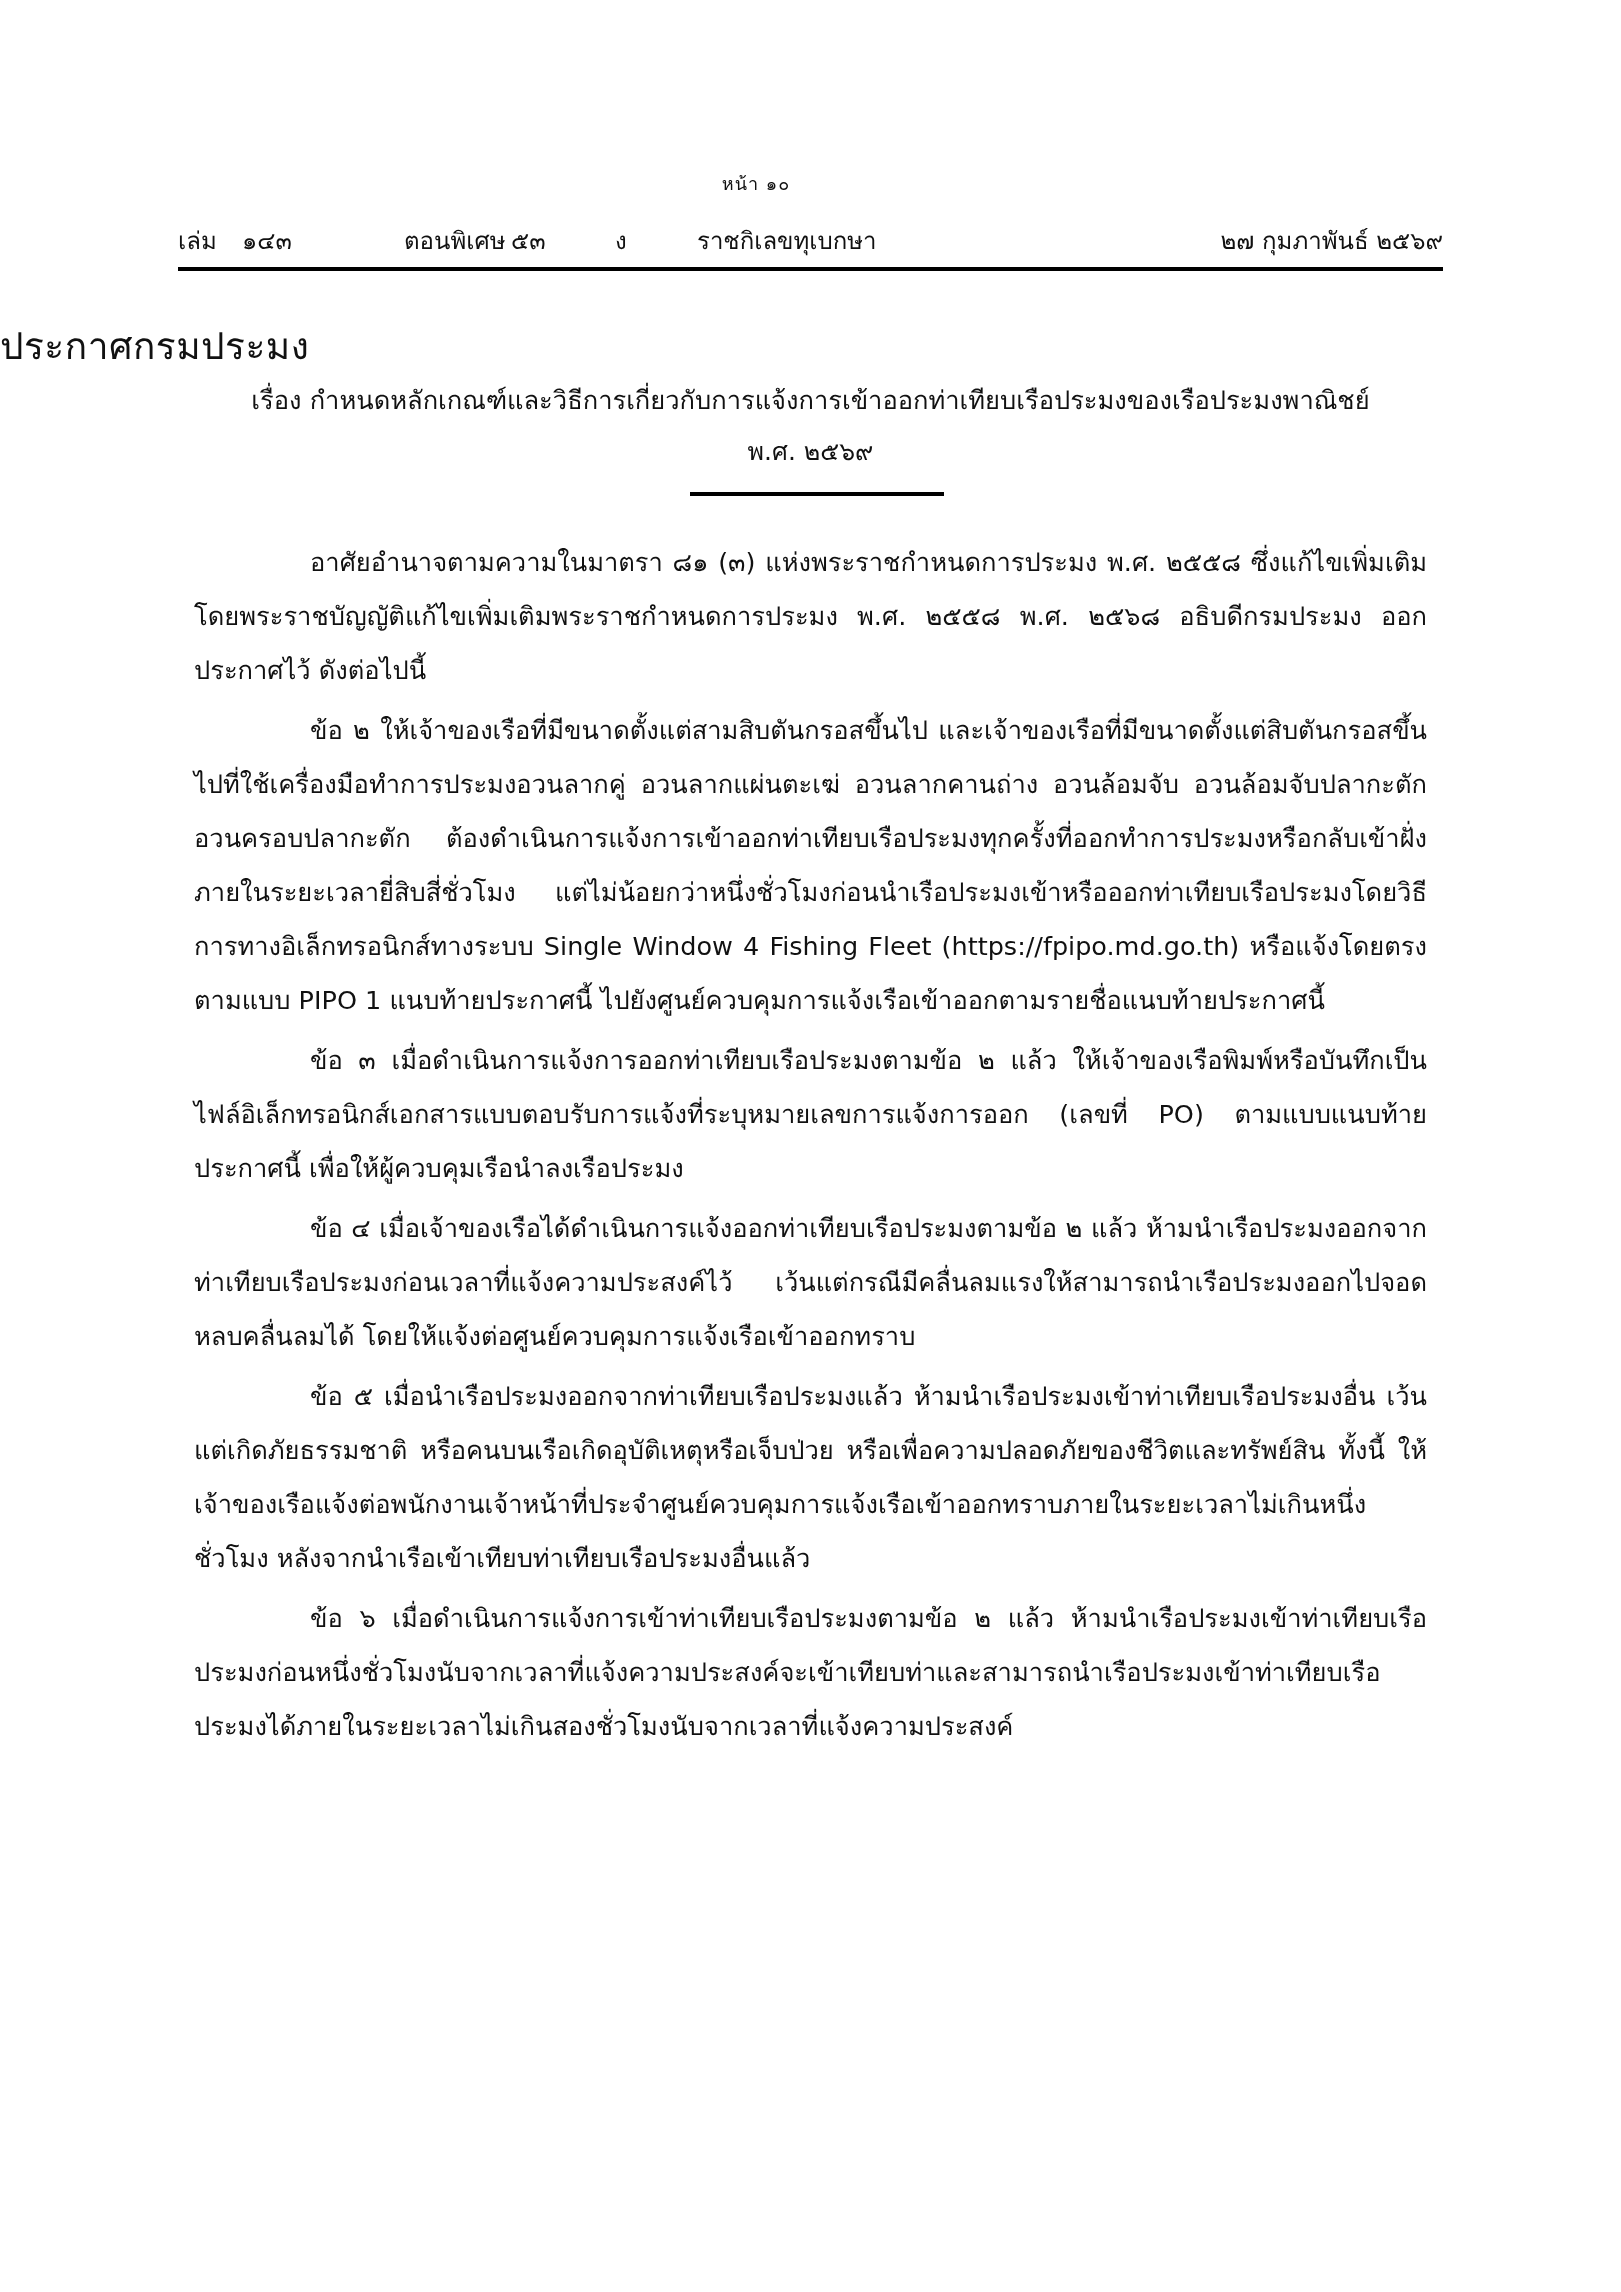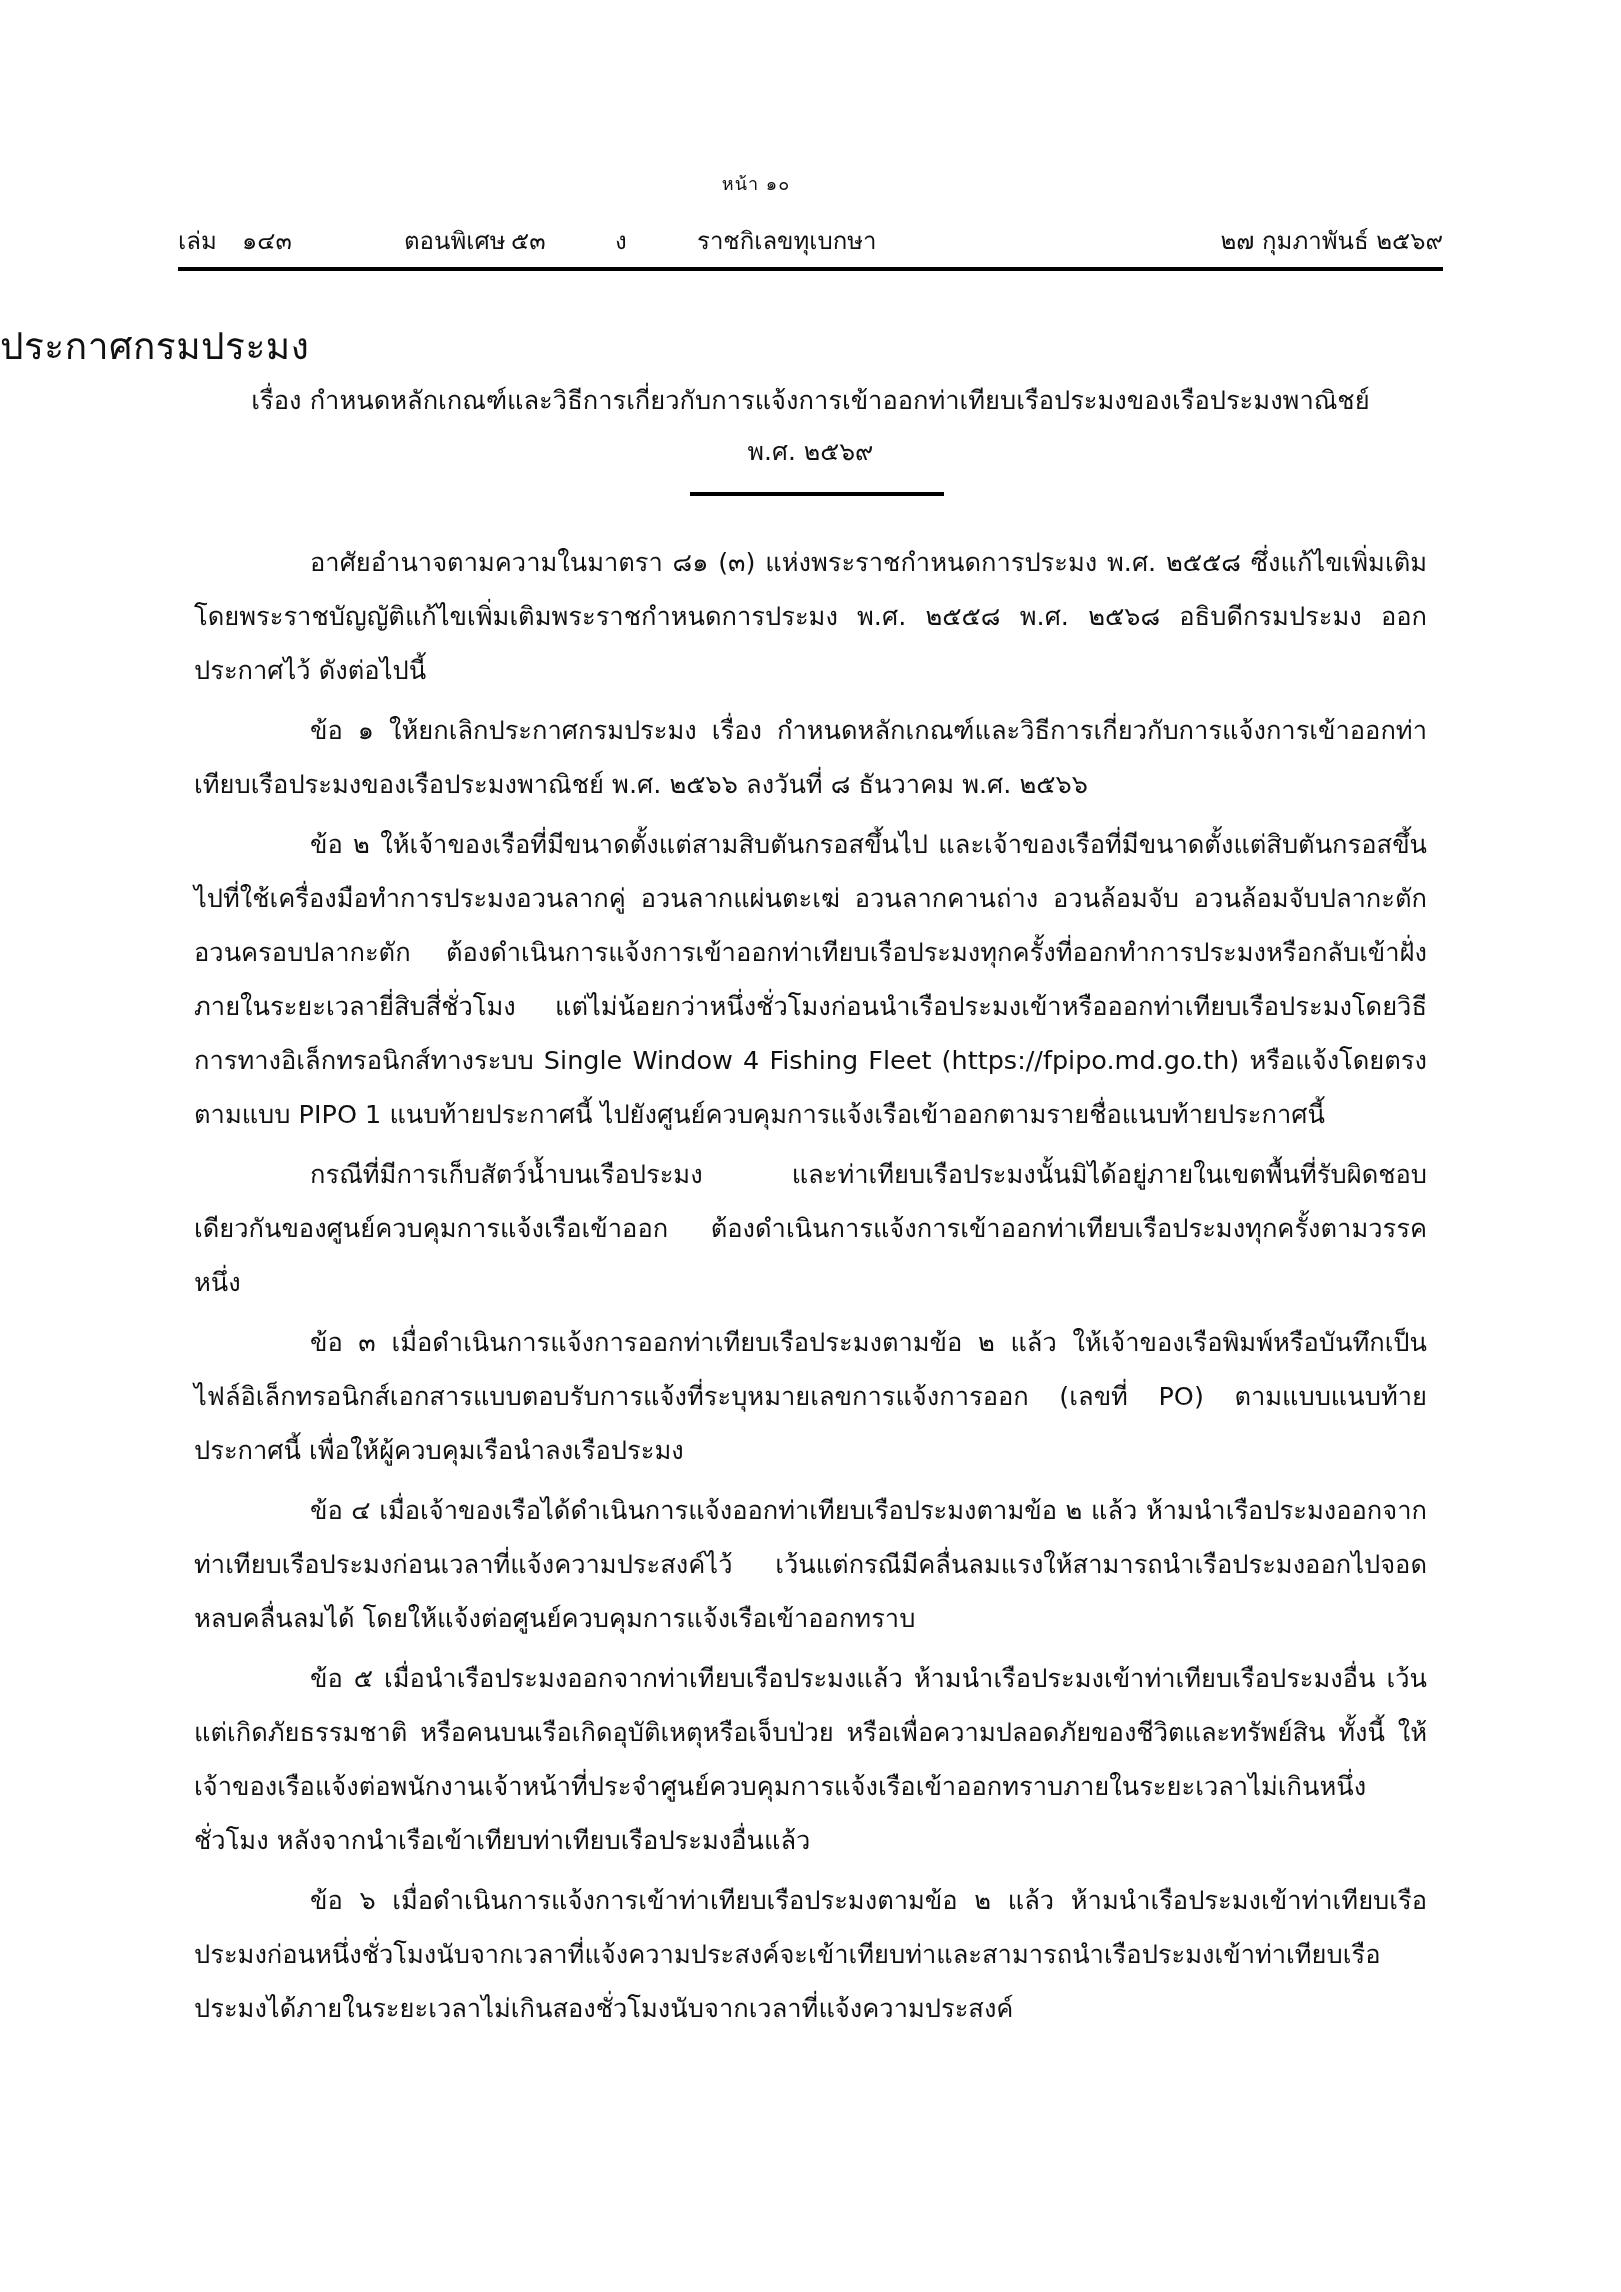--- a/index.html
+++ b/index.html
@@ -44,21 +44,19 @@
 </div>
 <div class="header-rule"></div>
 
 <div class="title">ประกาศกรมประมง</div>
 <div class="subject">เรื่อง  กำหนดหลักเกณฑ์และวิธีการเกี่ยวกับการแจ้งการเข้าออกท่าเทียบเรือประมงของเรือประมงพาณิชย์</div>
 <div class="year">พ.ศ. ๒๕๖๙</div>
 <div class="title-rule"></div>
 
 <div class="body">
   <p>อาศัยอำนาจตามความในมาตรา ๘๑ (๓) แห่งพระราชกำหนดการประมง พ.ศ. ๒๕๕๘ ซึ่งแก้ไขเพิ่มเติมโดยพระราชบัญญัติแก้ไขเพิ่มเติมพระราชกำหนดการประมง พ.ศ. ๒๕๕๘ พ.ศ. ๒๕๖๘ อธิบดีกรมประมง ออกประกาศไว้ ดังต่อไปนี้</p>
-  <p><span>ข้อ ๑</span>  <span>ให้ยกเลิกประกาศกรมประมง เรื่อง กำหนดหลักเกณฑ์และวิธีการเกี่ยวกับการแจ้งการเข้าออกท่าเทียบเรือประมงของเรือประมงพาณิชย์ พ.ศ. ๒๕๖๖ ลงวันที่ ๘ ธันวาคม พ.ศ. ๒๕๖๖</span></p>
   <p><span>ข้อ ๒</span>  <span>ให้เจ้าของเรือที่มีขนาดตั้งแต่สามสิบตันกรอสขึ้นไป และเจ้าของเรือที่มีขนาดตั้งแต่สิบตันกรอสขึ้นไปที่ใช้เครื่องมือทำการประมงอวนลากคู่ อวนลากแผ่นตะเฆ่ อวนลากคานถ่าง อวนล้อมจับ อวนล้อมจับปลากะตัก อวนครอบปลากะตัก ต้องดำเนินการแจ้งการเข้าออกท่าเทียบเรือประมงทุกครั้งที่ออกทำการประมงหรือกลับเข้าฝั่งภายในระยะเวลายี่สิบสี่ชั่วโมง แต่ไม่น้อยกว่าหนึ่งชั่วโมงก่อนนำเรือประมงเข้าหรือออกท่าเทียบเรือประมงโดยวิธีการทางอิเล็กทรอนิกส์ทางระบบ Single Window 4 Fishing Fleet (https://fpipo.md.go.th) หรือแจ้งโดยตรงตามแบบ PIPO 1 แนบท้ายประกาศนี้ ไปยังศูนย์ควบคุมการแจ้งเรือเข้าออกตามรายชื่อแนบท้ายประกาศนี้</span></p>
-  <p><span>กรณีที่มีการเก็บสัตว์น้ำบนเรือประมง และท่าเทียบเรือประมงนั้นมิได้อยู่ภายในเขตพื้นที่รับผิดชอบเดียวกันของศูนย์ควบคุมการแจ้งเรือเข้าออก ต้องดำเนินการแจ้งการเข้าออกท่าเทียบเรือประมงทุกครั้งตามวรรคหนึ่ง</span></p>
   <p><span>ข้อ ๓</span>  <span>เมื่อดำเนินการแจ้งการออกท่าเทียบเรือประมงตามข้อ ๒ แล้ว ให้เจ้าของเรือพิมพ์หรือบันทึกเป็นไฟล์อิเล็กทรอนิกส์เอกสารแบบตอบรับการแจ้งที่ระบุหมายเลขการแจ้งการออก (เลขที่ PO) ตามแบบแนบท้ายประกาศนี้ เพื่อให้ผู้ควบคุมเรือนำลงเรือประมง</span></p>
   <p><span>ข้อ ๔</span>  <span>เมื่อเจ้าของเรือได้ดำเนินการแจ้งออกท่าเทียบเรือประมงตามข้อ ๒ แล้ว ห้ามนำเรือประมงออกจากท่าเทียบเรือประมงก่อนเวลาที่แจ้งความประสงค์ไว้ เว้นแต่กรณีมีคลื่นลมแรงให้สามารถนำเรือประมงออกไปจอดหลบคลื่นลมได้ โดยให้แจ้งต่อศูนย์ควบคุมการแจ้งเรือเข้าออกทราบ</span></p>
   <p><span>ข้อ ๕</span>  <span>เมื่อนำเรือประมงออกจากท่าเทียบเรือประมงแล้ว ห้ามนำเรือประมงเข้าท่าเทียบเรือประมงอื่น เว้นแต่เกิดภัยธรรมชาติ หรือคนบนเรือเกิดอุบัติเหตุหรือเจ็บป่วย หรือเพื่อความปลอดภัยของชีวิตและทรัพย์สิน ทั้งนี้ ให้เจ้าของเรือแจ้งต่อพนักงานเจ้าหน้าที่ประจำศูนย์ควบคุมการแจ้งเรือเข้าออกทราบภายในระยะเวลาไม่เกินหนึ่งชั่วโมง หลังจากนำเรือเข้าเทียบท่าเทียบเรือประมงอื่นแล้ว</span></p>
   <p><span>ข้อ ๖</span>  <span>เมื่อดำเนินการแจ้งการเข้าท่าเทียบเรือประมงตามข้อ ๒ แล้ว ห้ามนำเรือประมงเข้าท่าเทียบเรือประมงก่อนหนึ่งชั่วโมงนับจากเวลาที่แจ้งความประสงค์จะเข้าเทียบท่าและสามารถนำเรือประมงเข้าท่าเทียบเรือประมงได้ภายในระยะเวลาไม่เกินสองชั่วโมงนับจากเวลาที่แจ้งความประสงค์</span></p>
 </div>
 
 
 </body></html>

